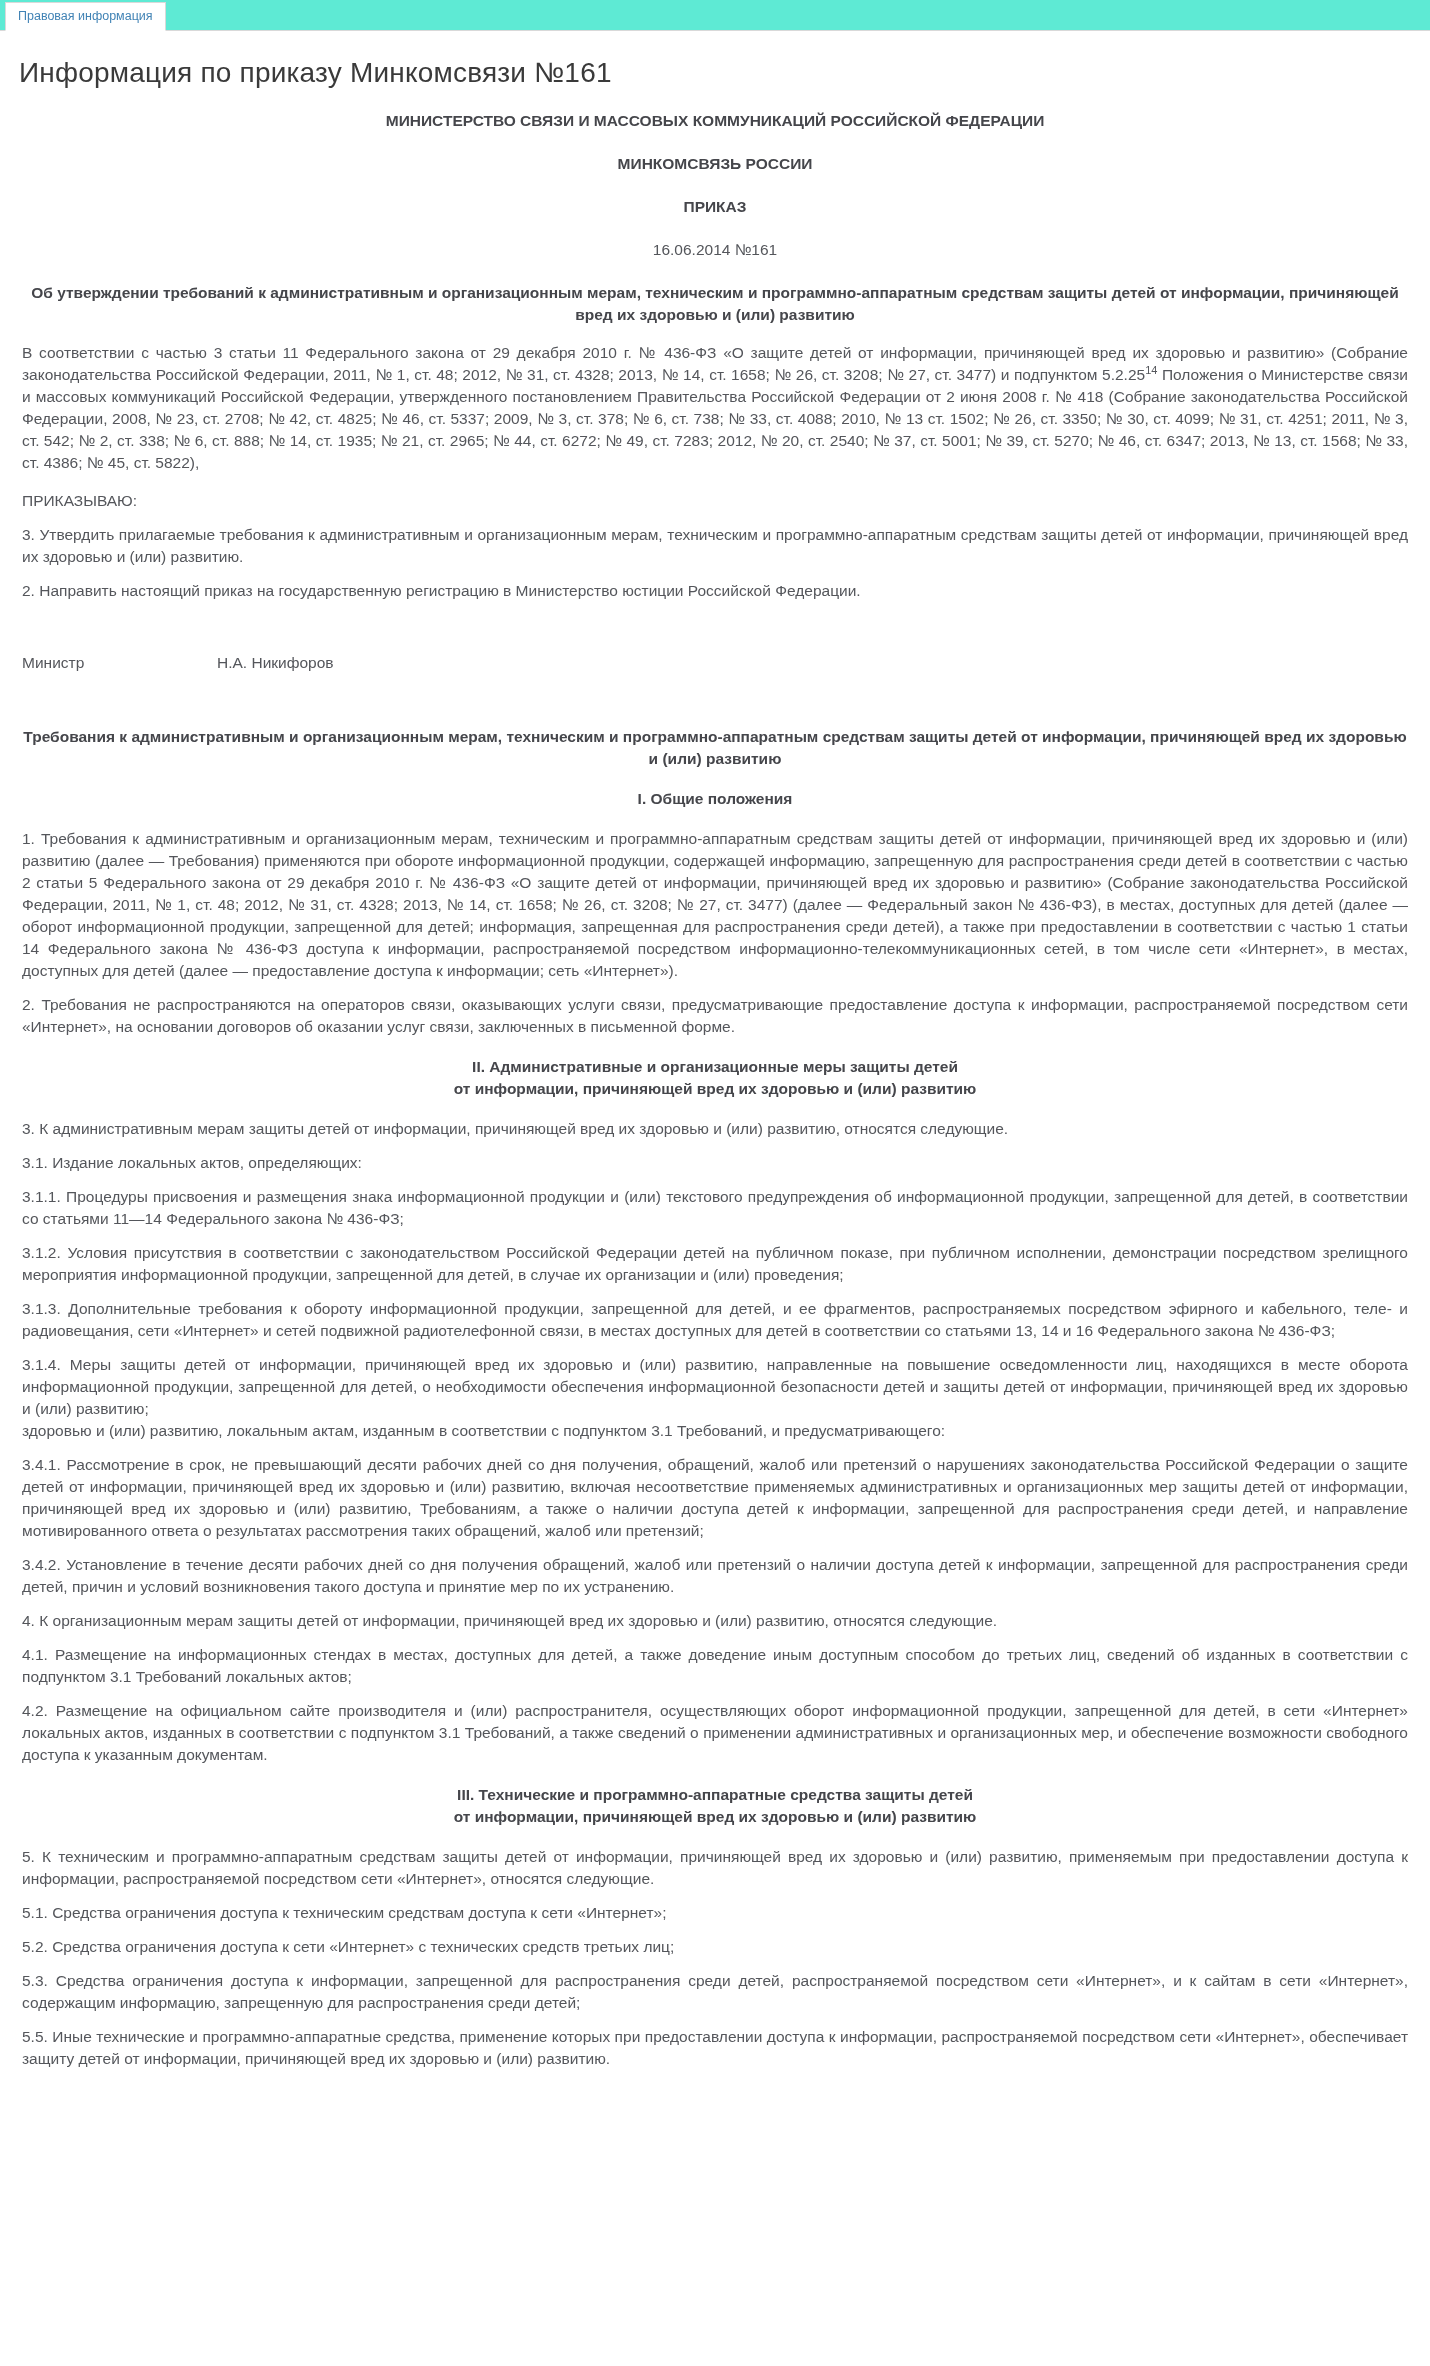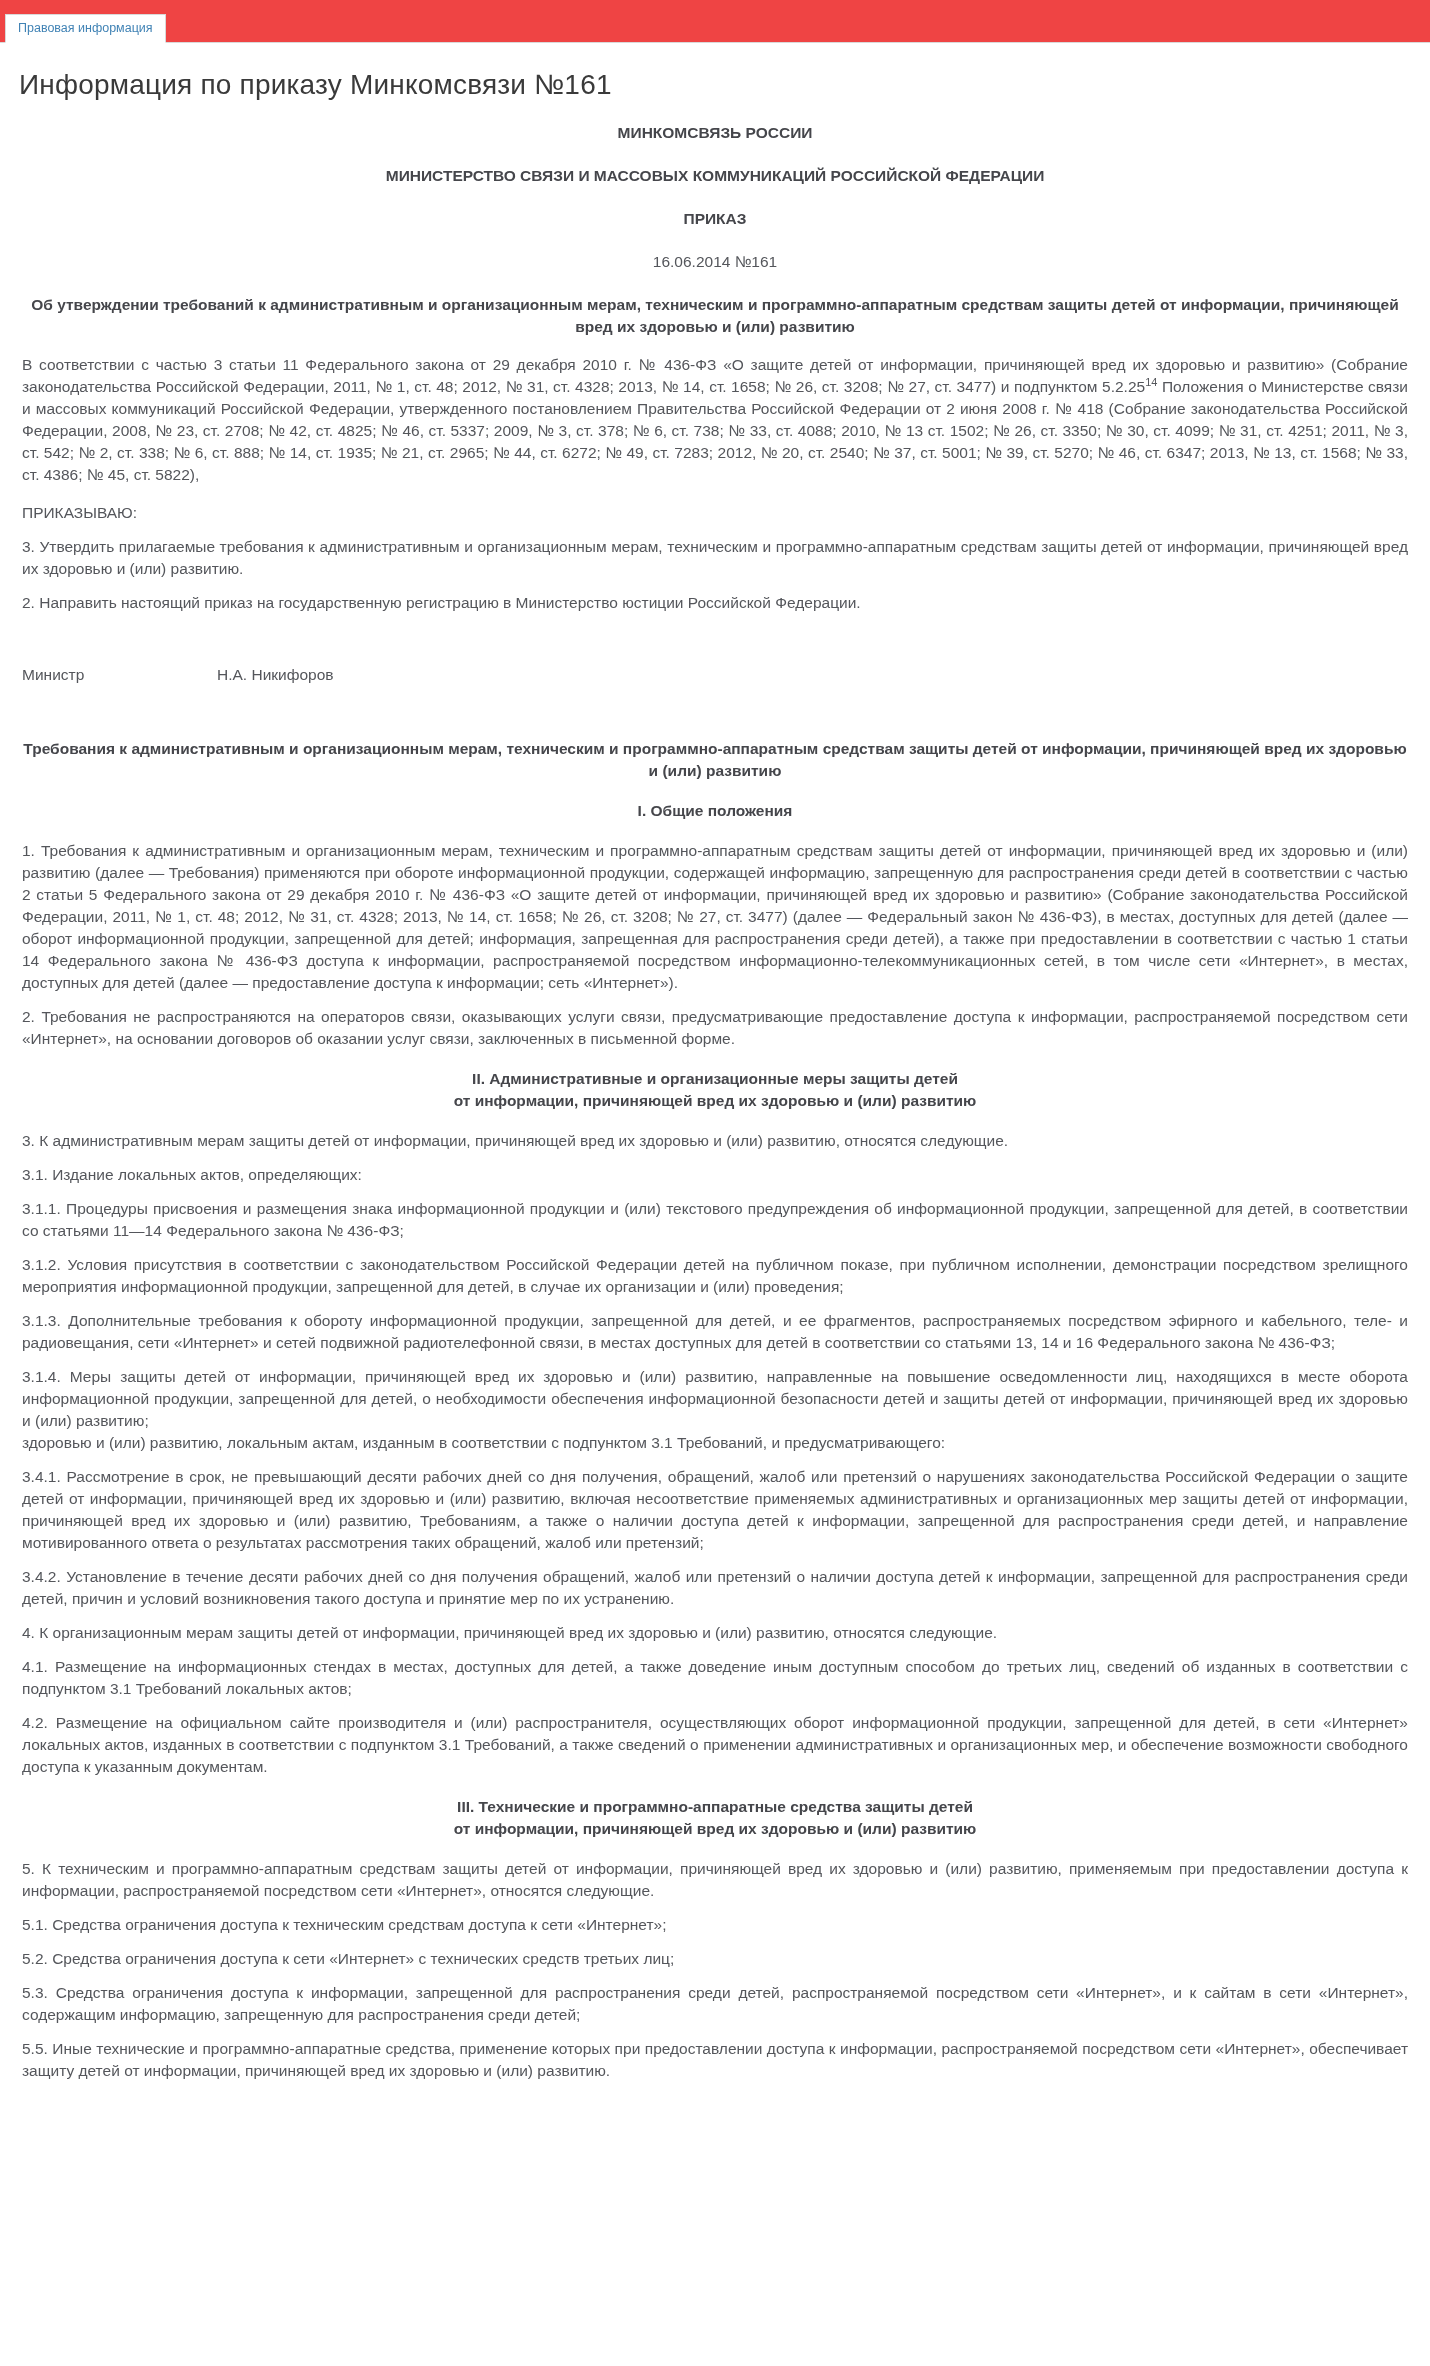--- a/index.html
+++ b/index.html
@@ -6,24 +6,24 @@
   html, body { margin: 0; padding: 0; background: #ffffff; }
   body {
     width: 1430px;
     font-family: "Liberation Sans", "DejaVu Sans", sans-serif;
     color: #54565b;
   }
   
   .tabbar {
     display: flex;
     align-items: flex-end;
-    height: 43px;
+    height: 31px;
     border-bottom: 1px solid #d9d9d9;
     padding-left: 5px;
-    background: #ef4444;
+    background: #5eead4;
   }
   .tab {
     background: #ffffff;
     border: 1px solid #d9d9d9;
     border-bottom: 1px solid #ffffff;
     margin-bottom: -1px;
     padding: 6px 12px 7px 12px;
     font-size: 12.5px;
     color: #4183b5;
     cursor: pointer;
@@ -65,22 +65,22 @@
 <div class="tabbar">
   <div class="tab">
     <span>Правовая информация</span>
   </div>
 </div>
 
 <h1>Информация по приказу Минкомсвязи №161</h1>
 
 <div class="doc">
 
+  <p class="c b sp">МИНИСТЕРСТВО СВЯЗИ И МАССОВЫХ КОММУНИКАЦИЙ РОССИЙСКОЙ ФЕДЕРАЦИИ</p>
   <p class="c b sp">МИНКОМСВЯЗЬ РОССИИ</p>
-  <p class="c b sp">МИНИСТЕРСТВО СВЯЗИ И МАССОВЫХ КОММУНИКАЦИЙ РОССИЙСКОЙ ФЕДЕРАЦИИ</p>
   <p class="c b sp">ПРИКАЗ</p>
   <p class="c sp">16.06.2014 №161</p>
 
   <p class="c b subject">Об утверждении требований к административным и организационным мерам, техническим и программно-аппаратным средствам защиты детей от информации, причиняющей вред их здоровью и (или) развитию</p>
 
   <p class="j"><span>В соответствии с частью 3 статьи 11 Федерального закона от 29 декабря 2010 г. № 436-ФЗ «О защите детей от информации, причиняющей вред их здоровью и развитию» (Собрание законодательства Российской Федерации, 2011, № 1, ст. 48; 2012, № 31, ст. 4328; 2013, № 14, ст. 1658; № 26, ст. 3208; № 27, ст. 3477) и подпунктом 5.2.25</span><sup>14</sup><span> Положения о Министерстве связи и массовых коммуникаций Российской Федерации, утвержденного постановлением Правительства Российской Федерации от 2 июня 2008 г. № 418 (Собрание законодательства Российской Федерации, 2008, № 23, ст. 2708; № 42, ст. 4825; № 46, ст. 5337; 2009, № 3, ст. 378; № 6, ст. 738; № 33, ст. 4088; 2010, № 13 ст. 1502; № 26, ст. 3350; № 30, ст. 4099; № 31, ст. 4251; 2011, № 3, ст. 542; № 2, ст. 338; № 6, ст. 888; № 14, ст. 1935; № 21, ст. 2965; № 44, ст. 6272; № 49, ст. 7283; 2012, № 20, ст. 2540; № 37, ст. 5001; № 39, ст. 5270; № 46, ст. 6347; 2013, № 13, ст. 1568; № 33, ст. 4386; № 45, ст. 5822),</span></p>
 
   <p class="order-word">ПРИКАЗЫВАЮ:</p>
 
   <p class="j">3. Утвердить прилагаемые требования к административным и организационным мерам, техническим и программно-аппаратным средствам защиты детей от информации, причиняющей вред их здоровью и (или) развитию.</p>

